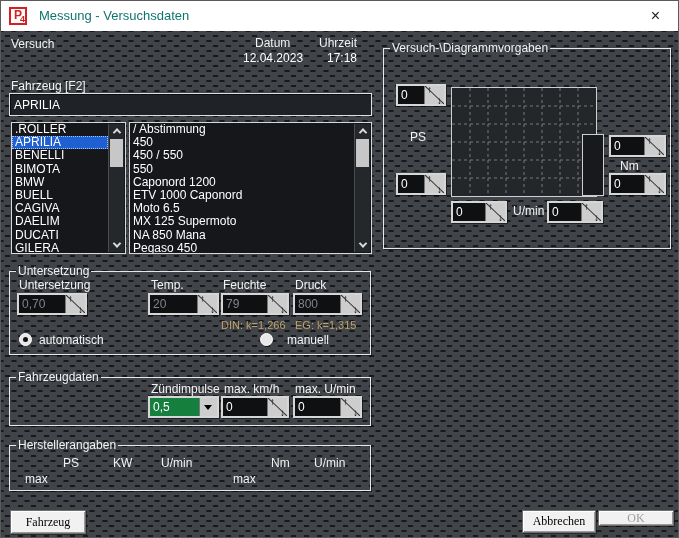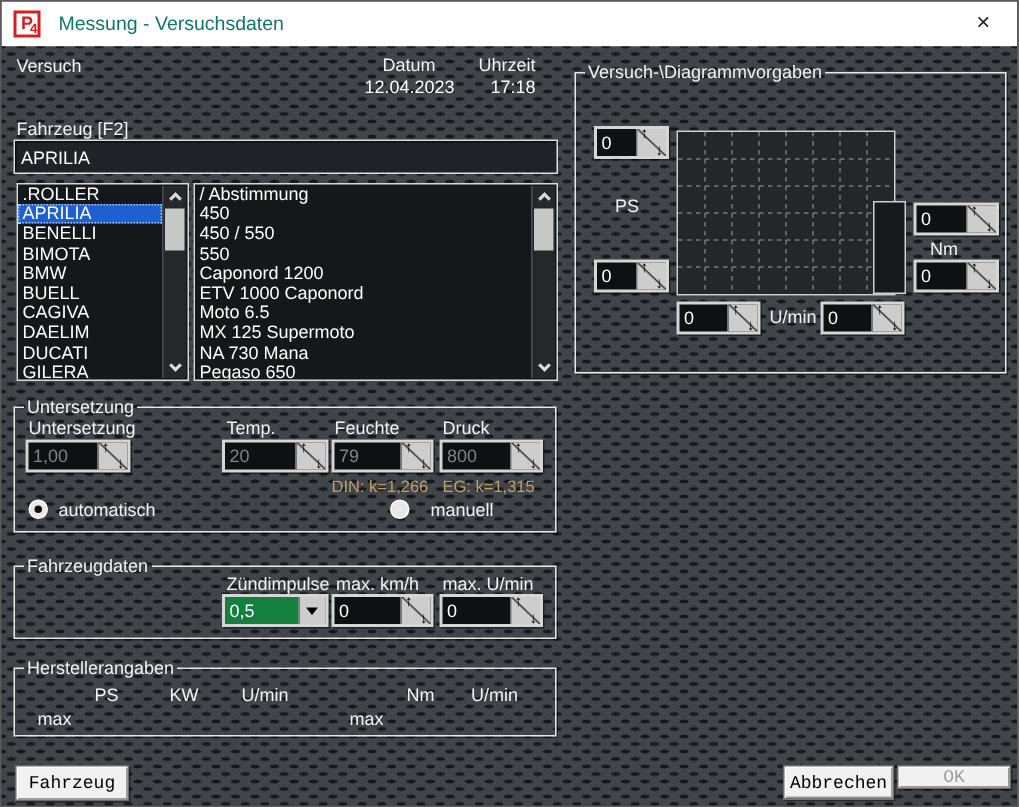--- a/index.html
+++ b/index.html
@@ -116,21 +116,21 @@
     position:absolute; background:#24272a; border:1px solid #cfcfcf;
   }
   .vpanel { position:absolute; background:#17191c; border:1px solid #cfcfcf; }
 
   
   .btn3d {
     position:absolute; background:#f1f1f1; color:#000; font-size:12px;
     border:1px solid #6e6e6e;
     box-shadow:inset 1px 1px 0 #ffffff, inset -1px -1px 0 #9a9a9a, 1px 1px 0 rgba(0,0,0,0.4);
     display:flex; align-items:center; justify-content:center; cursor:default;
-    font-family:Liberation Mono, monospace;
+    font-family:Liberation Serif, serif;
   }
   .btn3d.disabled { color:#9d9d9d; }
 
   .din-text { position:absolute; font-size:11px; white-space:nowrap; }
 </style>
 </head>
 <body>
 
 <div class="win">
 
@@ -183,22 +183,22 @@
   <div class="listbox" style="left:128px; top:121px; width:243px; height:132px;">
     <div style="margin-right:10px;">
       <div class="li">/ Abstimmung</div>
       <div class="li">450</div>
       <div class="li">450 / 550</div>
       <div class="li">550</div>
       <div class="li">Caponord 1200</div>
       <div class="li">ETV 1000 Caponord</div>
       <div class="li">Moto 6.5</div>
       <div class="li">MX 125 Supermoto</div>
-      <div class="li">NA 730 Mana</div>
-      <div class="li">Pegaso 650</div>
+      <div class="li">NA 850 Mana</div>
+      <div class="li">Pegaso 450</div>
     </div>
     <div class="sb" style="right:1px;">
       <div class="sb-btn" style="top:0;">
           <div class="chev up"></div>
         </div>
       <div class="sb-thumb"></div>
       <div class="sb-btn" style="bottom:0;">
           <div class="chev down"></div>
         </div>
     </div>
@@ -255,21 +255,21 @@
     <span class="v">0</span>
     <span class="btn"></span>
   </div>
 
   <fieldset style="left:8px; top:263px; width:362px; height:91px;">
     <legend>Untersetzung</legend>
   </fieldset>
 
   <div class="lbl" style="left:18px; top:277px;">Untersetzung</div>
   <div class="spin disabled" style="left:16px; top:292px; width:70px;">
-    <span class="v">1,00</span>
+    <span class="v">0,70</span>
     <span class="btn"></span>
   </div>
 
   <div class="lbl" style="left:150px; top:277px;">Temp.</div>
   <div class="spin disabled" style="left:147px; top:292px; width:71px;">
     <span class="v">20</span>
     <span class="btn"></span>
   </div>
 
   <div class="lbl" style="left:222px; top:277px;">Feuchte</div>

